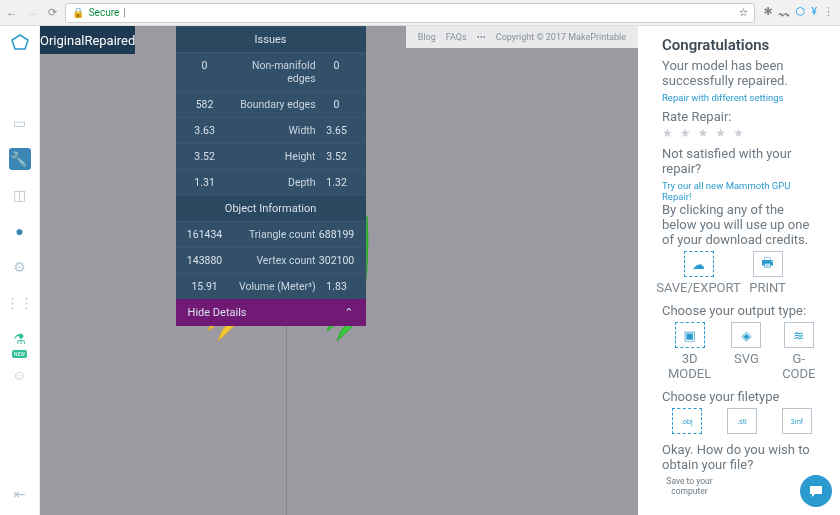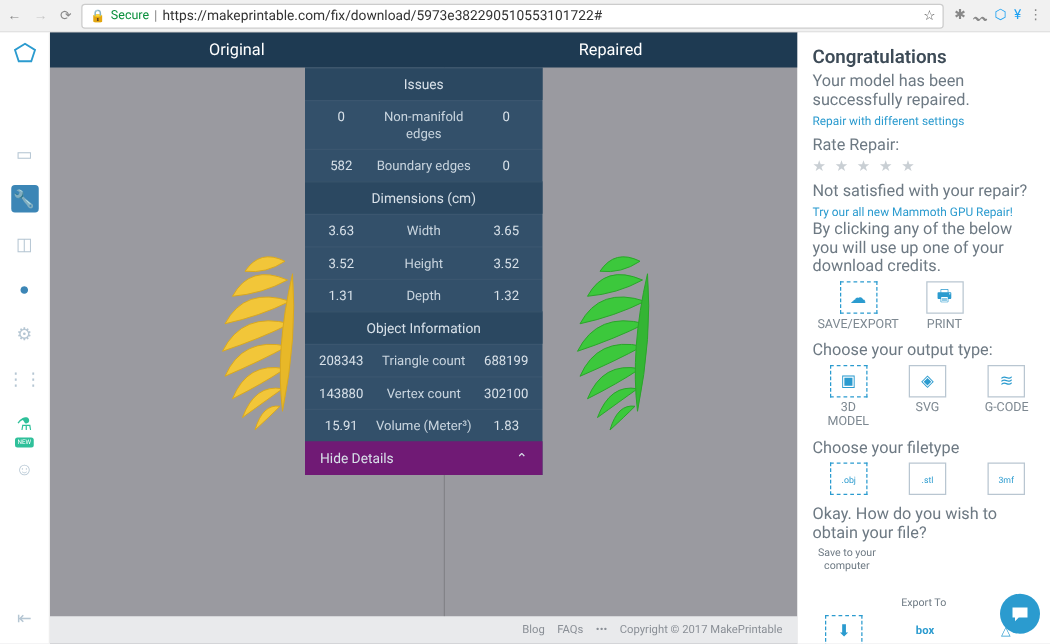--- a/index.html
+++ b/index.html
@@ -16,57 +16,57 @@
 .app { display: flex; height: 489px; }
 
 
 .icon-rail { width: 40px; background: #fff; border-right: 1px solid #eee; display: flex; flex-direction: column; align-items: center; padding-top: 6px; gap: 14px; }
 .rail-icon { width: 22px; height: 22px; display: flex; align-items: center; justify-content: center; color: #b5c6d3; font-size: 14px; cursor: pointer; }
 .rail-icon.active { background: #3c86b6; color: #fff; border-radius: 3px; }
 .rail-icon.badge { position: relative; }
 .rail-icon.badge::after { content: "NEW"; position: absolute; bottom: -8px; font-size: 5px; background: #2fc09a; color: #fff; padding: 1px 2px; border-radius: 2px; }
 
 
-.viewer { flex: 1; background: #9a9aa0; position: relative; display: flex; flex-direction: column; }
+.viewer { flex: 1; background: #9a9aa0; position: relative; display: flex; }
 .viewer-header { height: 28px; background: #1e3a52; display: flex; color: #fff; font-size: 13px; }
 .viewer-header > div { flex: 1; display: flex; align-items: center; justify-content: center; }
 
 .viewer-body { flex: 1; position: relative; display: flex; padding-left: 32px; }
 .half { flex: 1; display: flex; align-items: center; justify-content: center; position: relative; }
 .divider { width: 1px; background: rgba(0,0,0,0.15); }
 
 .model { width: 110px; height: 170px; }
 
 
 .info-panel { position: absolute; top: 0; left: 50%; transform: translateX(-50%); width: 190px; background: #33506a; color: #d8e1e9; font-size: 10.5px; z-index: 10; }
 .info-section-h { background: #2b4861; text-align: center; padding: 6px; font-size: 11px; border-top: 1px solid rgba(255,255,255,0.06); }
 .info-row { display: flex; padding: 6px 8px; border-top: 1px solid rgba(255,255,255,0.04); }
 .info-row span:nth-child(1) { width: 42px; text-align: center; }
-.info-row span:nth-child(2) { flex: 1; text-align: center; color: #c9d5df; }
+.info-row span:nth-child(2) { flex: 1; text-align: right; color: #c9d5df; }
 .info-row span:nth-child(3) { width: 42px; text-align: center; }
 .hide-details { background: #701a75; padding: 7px 12px; display: flex; justify-content: space-between; align-items: center; cursor: pointer; font-size: 11px; }
 
 .footer-bar { height: 22px; background: #e9eaec; display: flex; align-items: center; justify-content: flex-end; padding: 2px 12px; font-size: 9px; color: #8a8f96; gap: 10px; }
 .footer-bar a { color: #8a8f96; }
 
 
-.right-panel { width: 202px; background: #fff; padding: 10px 12px 0; overflow: hidden; font-size: 10px; color: #6d7983; position: relative; }
+.right-panel { width: 202px; background: #fff; padding: 10px 24px 0; overflow: hidden; font-size: 10px; color: #6d7983; position: relative; }
 .right-panel h2 { font-size: 15px; color: #3d4b57; font-weight: 600; margin-bottom: 4px; }
 .sub { font-size: 13px; margin-bottom: 4px; }
 .link { color: #2b9bcf; font-size: 9.5px; cursor: pointer; }
 .stars { color: #c9cfd4; font-size: 12px; letter-spacing: 2px; margin: 2px 0 6px; cursor: pointer; }
 .sec-label { font-size: 13px; margin: 6px 0 2px; }
 
 .opt-row { display: flex; gap: 24px; margin: 4px 0 8px; justify-content: flex-start; padding-left: 14px; }
 .opt-row.three { gap: 18px; padding-left: 6px; justify-content: space-around; }
 .opt { display: flex; flex-direction: column; align-items: center; gap: 3px; cursor: pointer; width: 45px; }
 .opt-box { width: 30px; height: 26px; border: 1px dashed #b9c6d1; display: flex; align-items: center; justify-content: center; color: #2b9bcf; font-size: 13px; }
 .opt-box.solid { border-style: solid; }
 .opt-box.sel { border-color: #2b9bcf; }
-.opt-label { font-size: 10px; color: #7d8891; text-align: center; }
+.opt-label { font-size: 13px; color: #7d8891; text-align: center; }
 
 .dl-head { display: flex; font-size: 8.5px; margin-top: 4px; flex-direction: column; }
 .dl-head > div:first-child { width: 55px; text-align: center; }
 .dl-head > div:last-child { flex: 1; text-align: center; margin-top: 20px; }
 
 .chat-bubble { position: absolute; bottom: 8px; right: 8px; width: 32px; height: 32px; background: #2b9bcf; border-radius: 50%; display: flex; align-items: center; justify-content: center; color: #fff; cursor: pointer; }
 
 .tiny-txt { font-size: 7px; fill: #2b9bcf; }
 </style>
 </head>
@@ -75,21 +75,20 @@
 <div class="browser-bar">
   <div class="nav-icons">
     <span>←</span>
     <span style="opacity:.4">→</span>
     <span>⟳</span>
   </div>
   <div class="url-bar">
     <span class="lock-ic">🔒</span>
     <span class="secure">Secure</span>
     <span style="color:#888">|</span>
-    <span style="color:#333;white-space:nowrap;overflow:hidden">https://makeprintable.com/fix/download/5973e382290510553101722#</span>
     <span style="margin-left:auto">☆</span>
   </div>
   <div class="ext-icons">
     <span>✱</span>
     <span>〰</span>
     <span style="color:#1da1f2">⬡</span>
     <span style="color:#1da1f2">¥</span>
     <span>⋮</span>
   </div>
 </div>
@@ -159,40 +158,39 @@
             <span>0</span>
             <span>Non-manifold edges</span>
             <span>0</span>
           </div>
         <div class="info-row">
             <span>582</span>
             <span>Boundary edges</span>
             <span>0</span>
           </div>
 
-        <div class="info-section-h">Dimensions (cm)</div>
         <div class="info-row">
             <span>3.63</span>
             <span>Width</span>
             <span>3.65</span>
           </div>
         <div class="info-row">
             <span>3.52</span>
             <span>Height</span>
             <span>3.52</span>
           </div>
         <div class="info-row">
             <span>1.31</span>
             <span>Depth</span>
             <span>1.32</span>
           </div>
 
         <div class="info-section-h">Object Information</div>
         <div class="info-row">
-            <span>208343</span>
+            <span>161434</span>
             <span>Triangle count</span>
             <span>688199</span>
           </div>
         <div class="info-row">
             <span>143880</span>
             <span>Vertex count</span>
             <span>302100</span>
           </div>
         <div class="info-row">
             <span>15.91</span>

